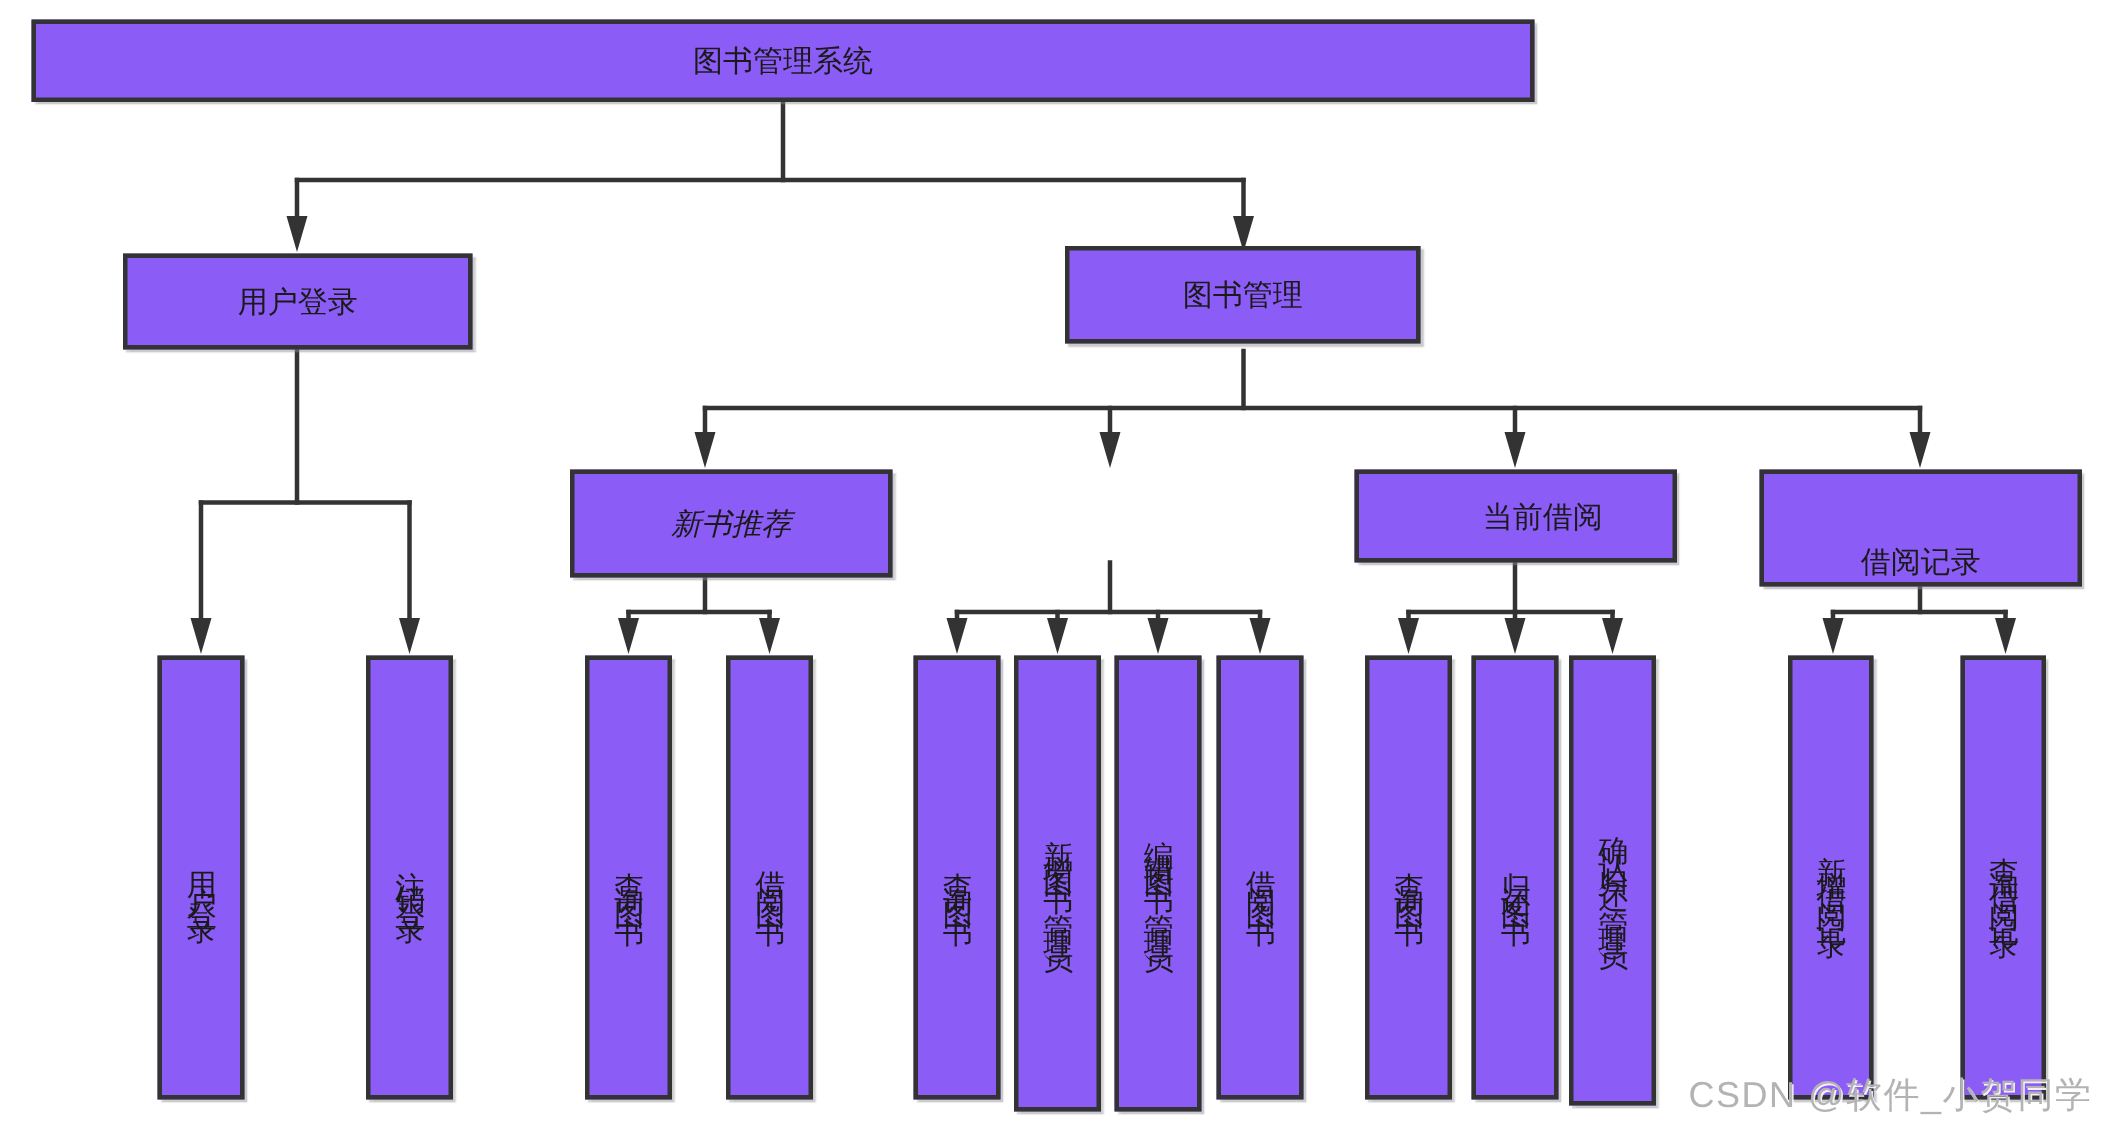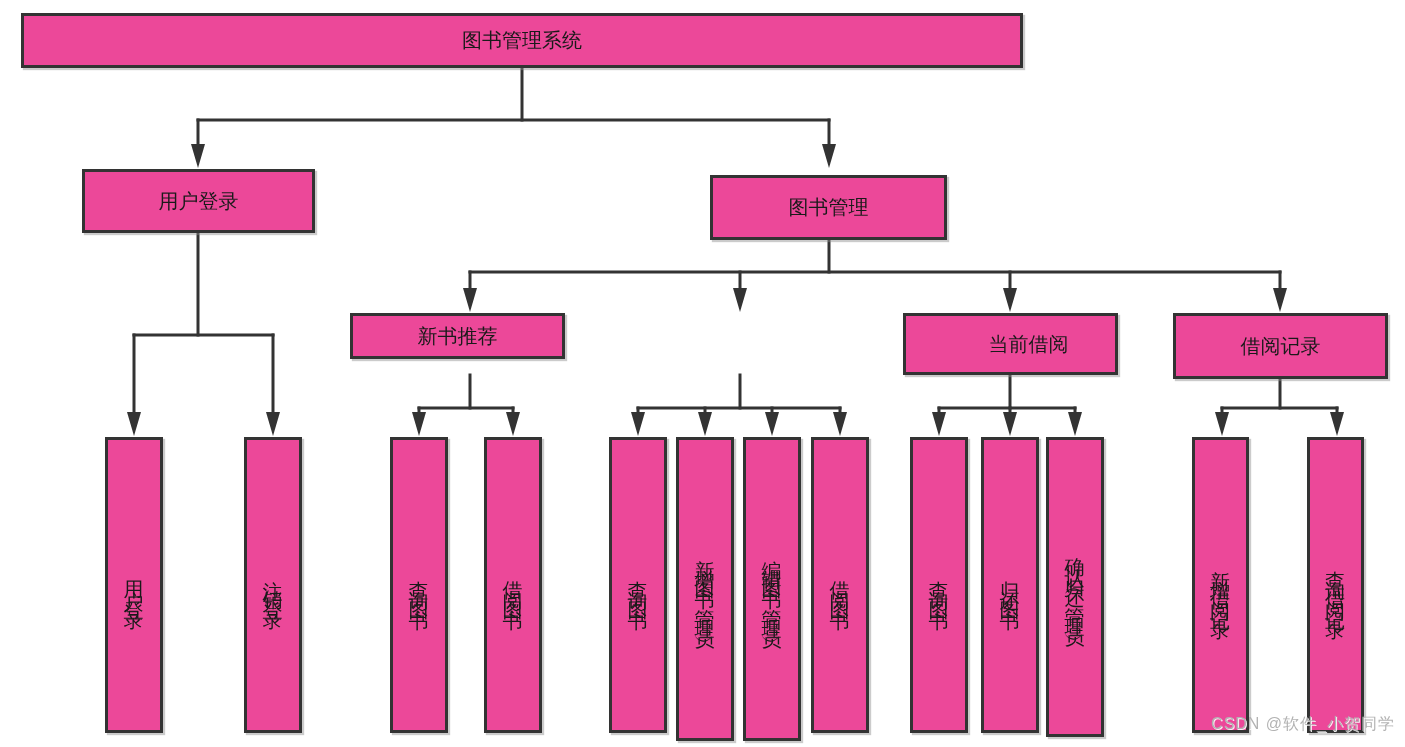--- a/index.html
+++ b/index.html
@@ -20,40 +20,40 @@
     color: var(--text);
     overflow: hidden;
   }
   svg.connectors {
     position: absolute;
     left: 0; top: 0;
     width: 1405px; height: 747px;
   }
   .node {
     position: absolute;
-    background: #ec4899;
+    background: #8b5cf6;
     border: 3px solid var(--box_border);
     box-shadow: 2px 2px 1px rgba(140,140,140,0.45);
     display: flex;
     align-items: center;
     justify-content: center;
     font-size: 20px;
     color: var(--text);
     white-space: nowrap;
   }
   .node.v span {
     writing-mode: vertical-rl;
     letter-spacing: 10px;
     line-height: 1;
   }
   .watermark {
     position: absolute;
     top: 714px;
     right: 10px;
-    font-size: 16px;
+    font-size: 24px;
     color: var(--watermark);
     letter-spacing: 1px;
     text-shadow: 1px 1px 0 rgba(255,255,255,0.9);
   }
 </style>
 </head>
 <body>
 
 <div class="canvas">
 
@@ -127,31 +127,31 @@
     </g>
   </svg>
 
   <div class="node" style="left:21px; top:13px; width:1002px; height:55px;">
     <span>图书管理系统</span>
   </div>
 
   <div class="node" style="left:82px; top:169px; width:233px; height:64px;">
     <span>用户登录</span>
   </div>
-  <div class="node" style="left:710px; top:175px; width:237px; height:65px;">
+  <div class="node" style="left:710px; top:164px; width:237px; height:65px;">
     <span>图书管理</span>
   </div>
 
-  <div class="node" style="left:350px; top:313px; width:215px; height:46px;">
+  <div class="node" style="left:380px; top:313px; width:215px; height:72px;font-style:italic;">
     <span>新书推荐</span>
   </div>
   <div class="node" style="left:903px; top:313px; width:215px; height:62px;padding-left:36px;">
     <span>当前借阅</span>
   </div>
-  <div class="node" style="left:1173px; top:313px; width:215px; height:66px;">
+  <div class="node" style="left:1173px; top:313px; width:215px; height:78px;align-items:flex-end;">
     <span>借阅记录</span>
   </div>
 
   <div class="node v" style="left:105px; top:437px; width:58px; height:296px;">
     <span>用户登录</span>
   </div>
   <div class="node v" style="left:244px; top:437px; width:58px; height:296px;">
     <span>注销登录</span>
   </div>
 

